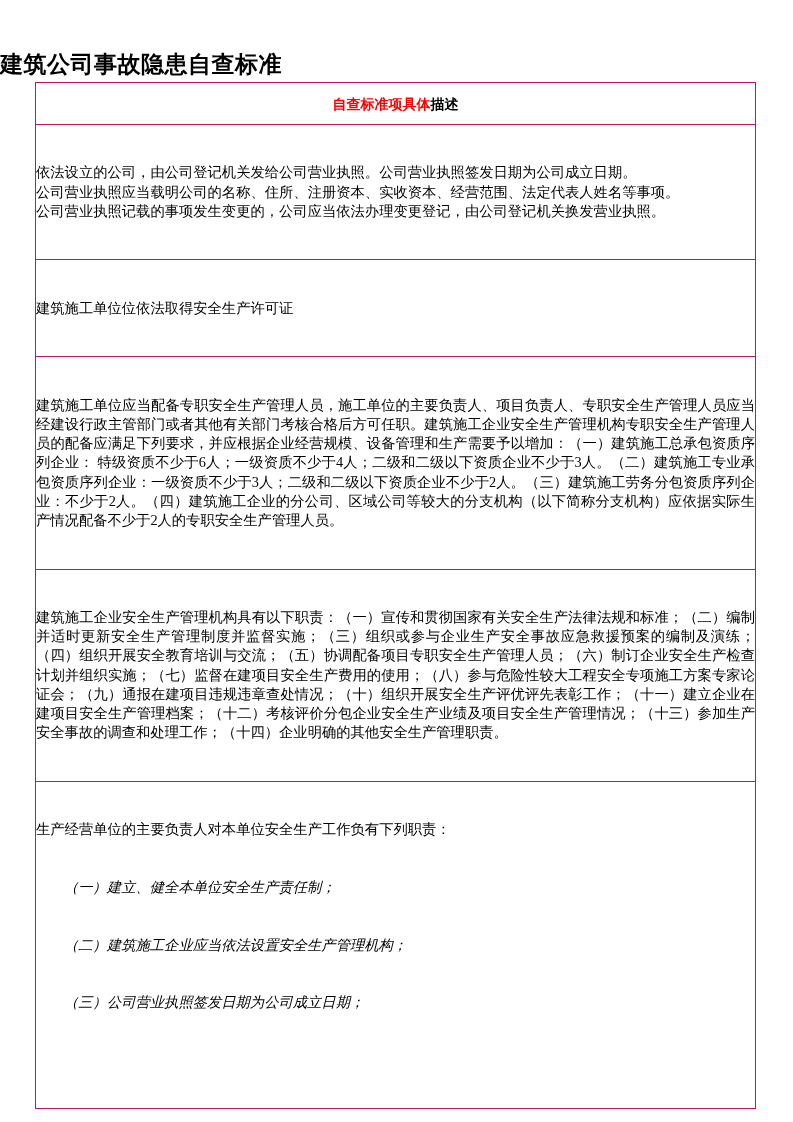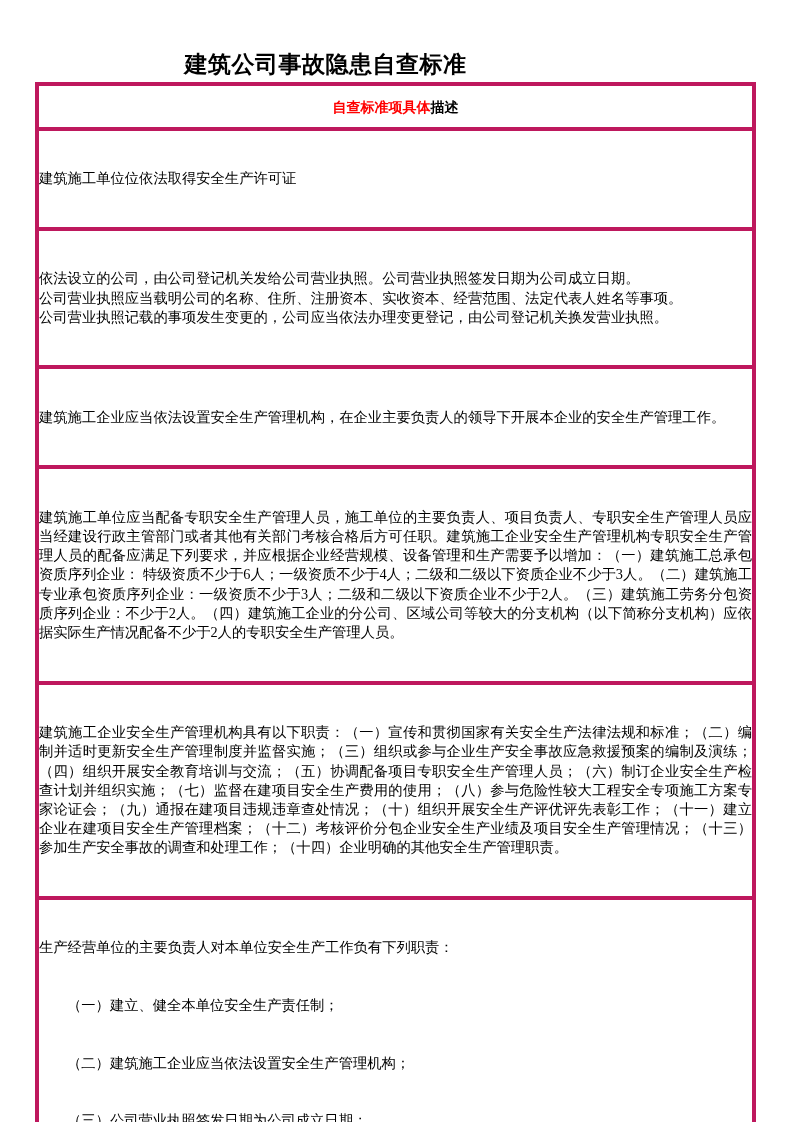--- a/index.html
+++ b/index.html
@@ -21,41 +21,40 @@
     height: 1122px;
     background: #ffffff;
   }
 
   
   .doc-title {
     position: absolute;
     left: 0;
     top: 50px;
     width: 651px;
-    text-align: center;
     font-family: "Liberation Sans", "DejaVu Sans", sans-serif;
     font-weight: bold;
     font-size: 23px;
     line-height: 28px;
     letter-spacing: 0.5px;
     color: #000000;
     white-space: nowrap;
   }
 
   
   .sheet {
     position: absolute;
     left: 35px;
     top: 82px;
     width: 721px;
     border-collapse: collapse;
     table-layout: fixed;
   }
   .sheet td {
-    border: 4px solid #be185d;
+    border: 1px solid #be185d;
     padding: 0;
     vertical-align: middle;
   }
 
   .header-cell {
     height: 41px;
     text-align: center;
     vertical-align: middle;
     font-family: "Liberation Sans", "DejaVu Sans", sans-serif;
     font-weight: bold;
@@ -82,56 +81,52 @@
   .r3 { height:  92px; vertical-align: middle; }
   .r4 { height: 182px; vertical-align: middle; }
   .r5 { height: 194px; vertical-align: middle; }
   .r6 { height: 164px; vertical-align: middle; }
 
   .cell-inner { display: block; }
 
   .indent-block {
     display: block;
     padding-left: 28px;
+    font-style: italic;
   }
 </style>
 </head>
 <body>
 
 <div class="page">
 
   <div class="doc-title">建筑公司事故隐患自查标准</div>
 
   <table class="sheet">
     <tbody>
       <tr>
         <td class="header-cell">
           <span class="red-part">自查标准项具体</span><span class="black-part">描述</span>
         </td>
       </tr>
 
       <tr>
-        <td class="body-cell r2">
-          <span class="cell-inner">建筑施工单位位依法取得安全生产许可证</span>
-        </td>
-      </tr>
-
-      <tr>
         <td class="body-cell r1">
           <span class="cell-inner">依法设立的公司，由公司登记机关发给公司营业执照。公司营业执照签发日期为公司成立日期。
 公司营业执照应当载明公司的名称、住所、注册资本、实收资本、经营范围、法定代表人姓名等事项。
 公司营业执照记载的事项发生变更的，公司应当依法办理变更登记，由公司登记机关换发营业执照。</span>
         </td>
       </tr>
 
       <tr>
-        <td class="body-cell r3">
-          <span class="cell-inner">建筑施工企业应当依法设置安全生产管理机构，在企业主要负责人的领导下开展本企业的安全生产管理工作。</span>
+        <td class="body-cell r2">
+          <span class="cell-inner">建筑施工单位位依法取得安全生产许可证</span>
         </td>
       </tr>
+
 
       <tr>
         <td class="body-cell r4">
           <span class="cell-inner">建筑施工单位应当配备专职安全生产管理人员，施工单位的主要负责人、项目负责人、专职安全生产管理人员应当经建设行政主管部门或者其他有关部门考核合格后方可任职。建筑施工企业安全生产管理机构专职安全生产管理人员的配备应满足下列要求，并应根据企业经营规模、设备管理和生产需要予以增加：（一）建筑施工总承包资质序列企业： 特级资质不少于6人；一级资质不少于4人；二级和二级以下资质企业不少于3人。（二）建筑施工专业承包资质序列企业：一级资质不少于3人；二级和二级以下资质企业不少于2人。（三）建筑施工劳务分包资质序列企业：不少于2人。（四）建筑施工企业的分公司、区域公司等较大的分支机构（以下简称分支机构）应依据实际生产情况配备不少于2人的专职安全生产管理人员。</span>
         </td>
       </tr>
 
       <tr>
         <td class="body-cell r5">
           <span class="cell-inner">建筑施工企业安全生产管理机构具有以下职责：（一）宣传和贯彻国家有关安全生产法律法规和标准；（二）编制并适时更新安全生产管理制度并监督实施；（三）组织或参与企业生产安全事故应急救援预案的编制及演练；（四）组织开展安全教育培训与交流；（五）协调配备项目专职安全生产管理人员；（六）制订企业安全生产检查计划并组织实施；（七）监督在建项目安全生产费用的使用；（八）参与危险性较大工程安全专项施工方案专家论证会；（九）通报在建项目违规违章查处情况；（十）组织开展安全生产评优评先表彰工作；（十一）建立企业在建项目安全生产管理档案；（十二）考核评价分包企业安全生产业绩及项目安全生产管理情况；（十三）参加生产安全事故的调查和处理工作；（十四）企业明确的其他安全生产管理职责。</span>

